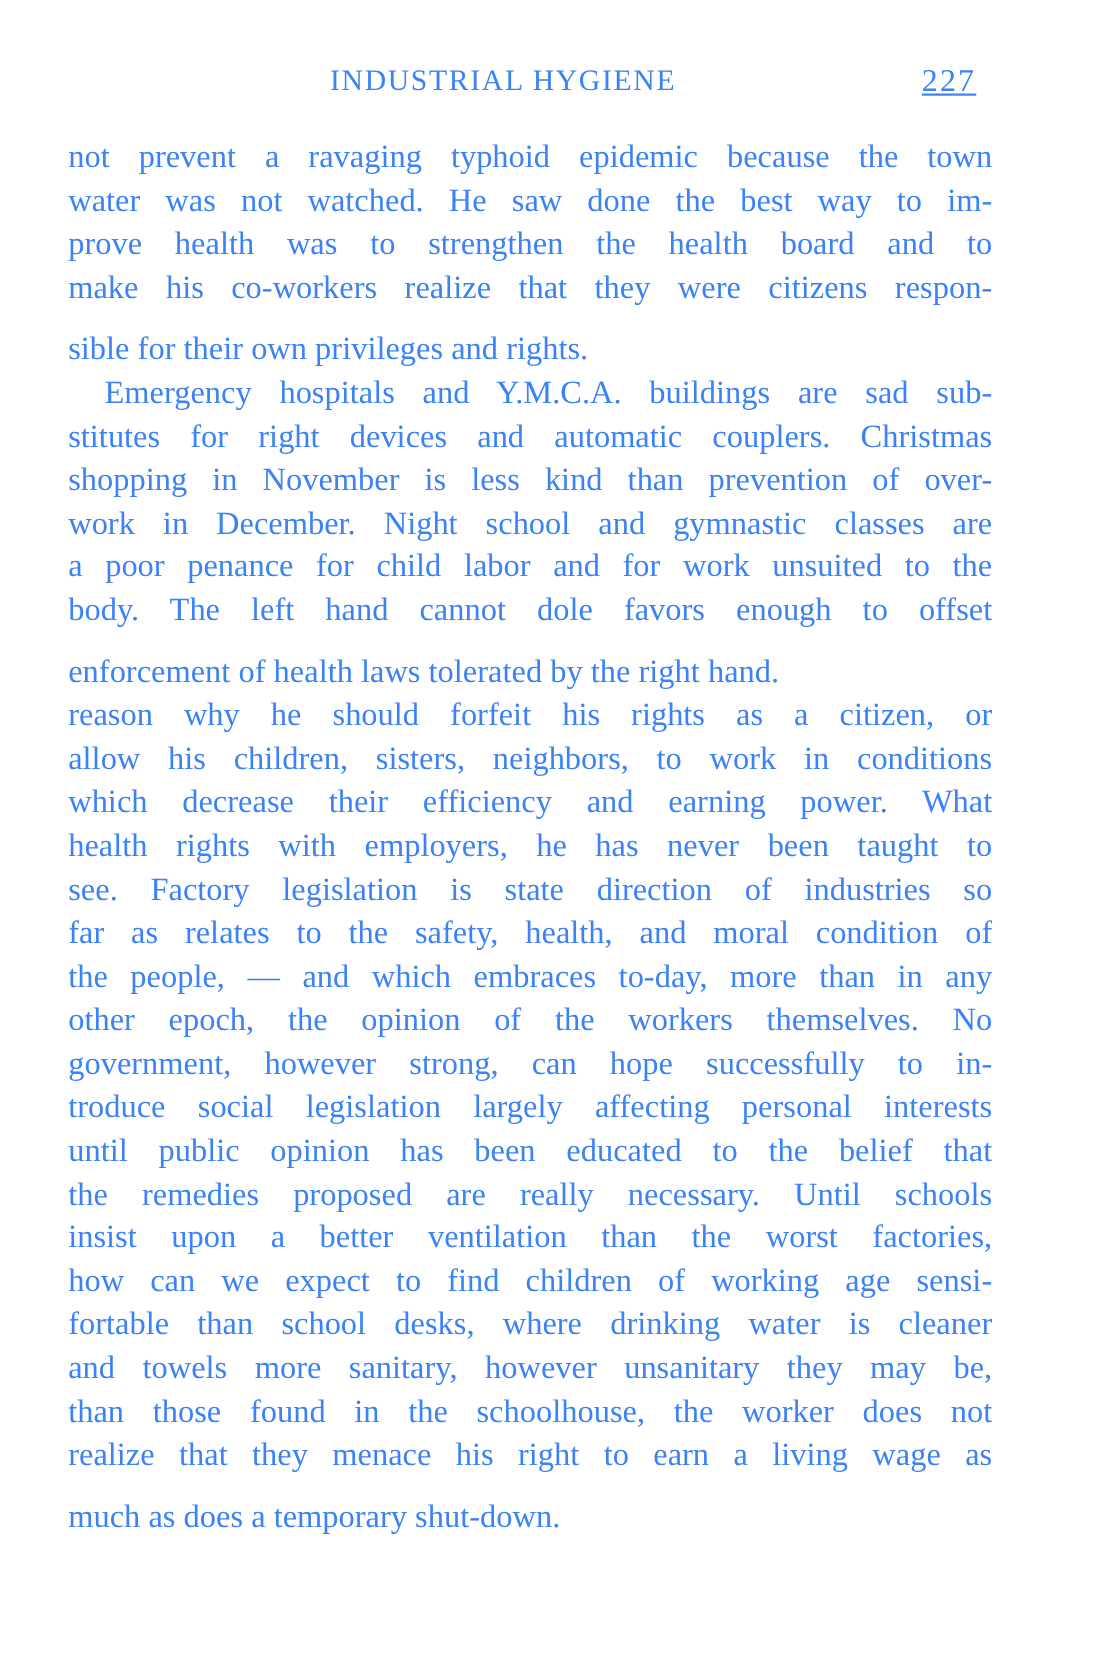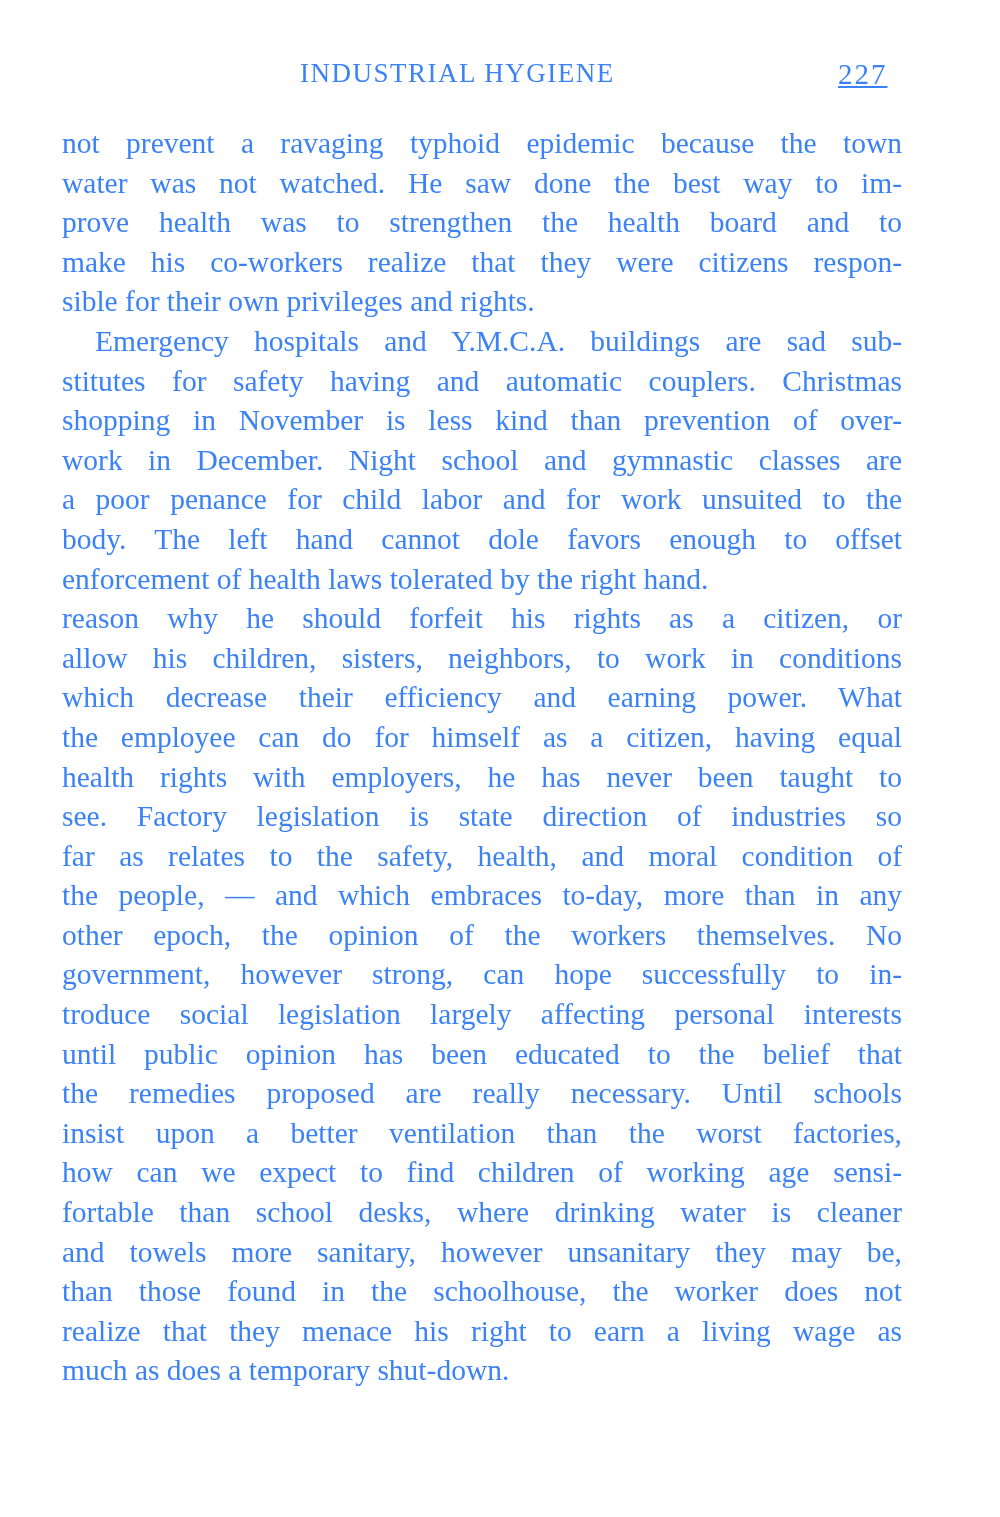--- a/index.html
+++ b/index.html
@@ -4,21 +4,21 @@
 <style>
   html, body { margin: 0; padding: 0; background: #ffffff; }
   body { width: 1000px; height: 1517px; position: relative; overflow: hidden; }
   .page { position: absolute; left: 0; top: 0; width: 1000px; height: 1517px; background: #ffffff; color: #3b82f6;
           font-family: "Liberation Serif", "DejaVu Serif", serif; }
   .running-head { position: absolute; top: 58px; left: 300px; font-size: 27px; letter-spacing: 1.5px; }
   .page-number { position: absolute; top: 58px; left: 838px; font-size: 29px; letter-spacing: 2px; text-decoration: underline; }
   .body-text { position: absolute; left: 62px; top: 124px; width: 840px; }
   .line { height: 39.6px; line-height: 39.6px; font-size: 29.5px; white-space: nowrap;
           text-align: justify; text-align-last: justify; overflow: hidden; }
-  .line.last { text-align-last: left; }
+  .line.last { text-align-last: left; margin-top: 16px; }
   .line.indent { padding-left: 33px; }
 </style>
 </head>
 <body>
 
 <div class="page">
   <div class="running-head">INDUSTRIAL HYGIENE</div>
   <div class="page-number">227</div>
 
   <div class="body-text">
@@ -26,33 +26,32 @@
     <div>
       <div class="line">not prevent a ravaging typhoid epidemic because the town</div>
       <div class="line">water was not watched.  He saw done the best way to im-</div>
       <div class="line">prove health was to strengthen the health board and to</div>
       <div class="line">make his co-workers realize that they were citizens respon-</div>
       <div class="line last">sible for their own privileges and rights.</div>
     </div>
 
     <div>
       <div class="line indent">Emergency hospitals and Y.M.C.A. buildings are sad sub-</div>
-      <div class="line">stitutes for safety having and automatic couplers.  Christmas</div>
+      <div class="line">stitutes for right devices and automatic couplers.  Christmas</div>
       <div class="line">shopping in November is less kind than prevention of over-</div>
       <div class="line">work in December.  Night school and gymnastic classes are</div>
       <div class="line">a poor penance for child labor and for work unsuited to the</div>
       <div class="line">body.  The left hand cannot dole favors enough to offset</div>
       <div class="line last">enforcement of health laws tolerated by the right hand.</div>
     </div>
 
     <div>
       <div class="line">reason why he should forfeit his rights as a citizen, or</div>
       <div class="line">allow his children, sisters, neighbors, to work in conditions</div>
       <div class="line">which decrease their efficiency and earning power.  What</div>
-      <div class="line">the employee can do for himself as a citizen, having equal</div>
       <div class="line">health rights with employers, he has never been taught to</div>
       <div class="line">see.  Factory legislation is state direction of industries so</div>
       <div class="line">far as relates to the safety, health, and moral condition of</div>
       <div class="line">the people, — and which embraces to-day, more than in any</div>
       <div class="line">other epoch, the opinion of the workers themselves.  No</div>
       <div class="line">government, however strong, can hope successfully to in-</div>
       <div class="line">troduce social legislation largely affecting personal interests</div>
       <div class="line">until public opinion has been educated to the belief that</div>
       <div class="line">the remedies proposed are really necessary.  Until schools</div>
       <div class="line">insist upon a better ventilation than the worst factories,</div>

